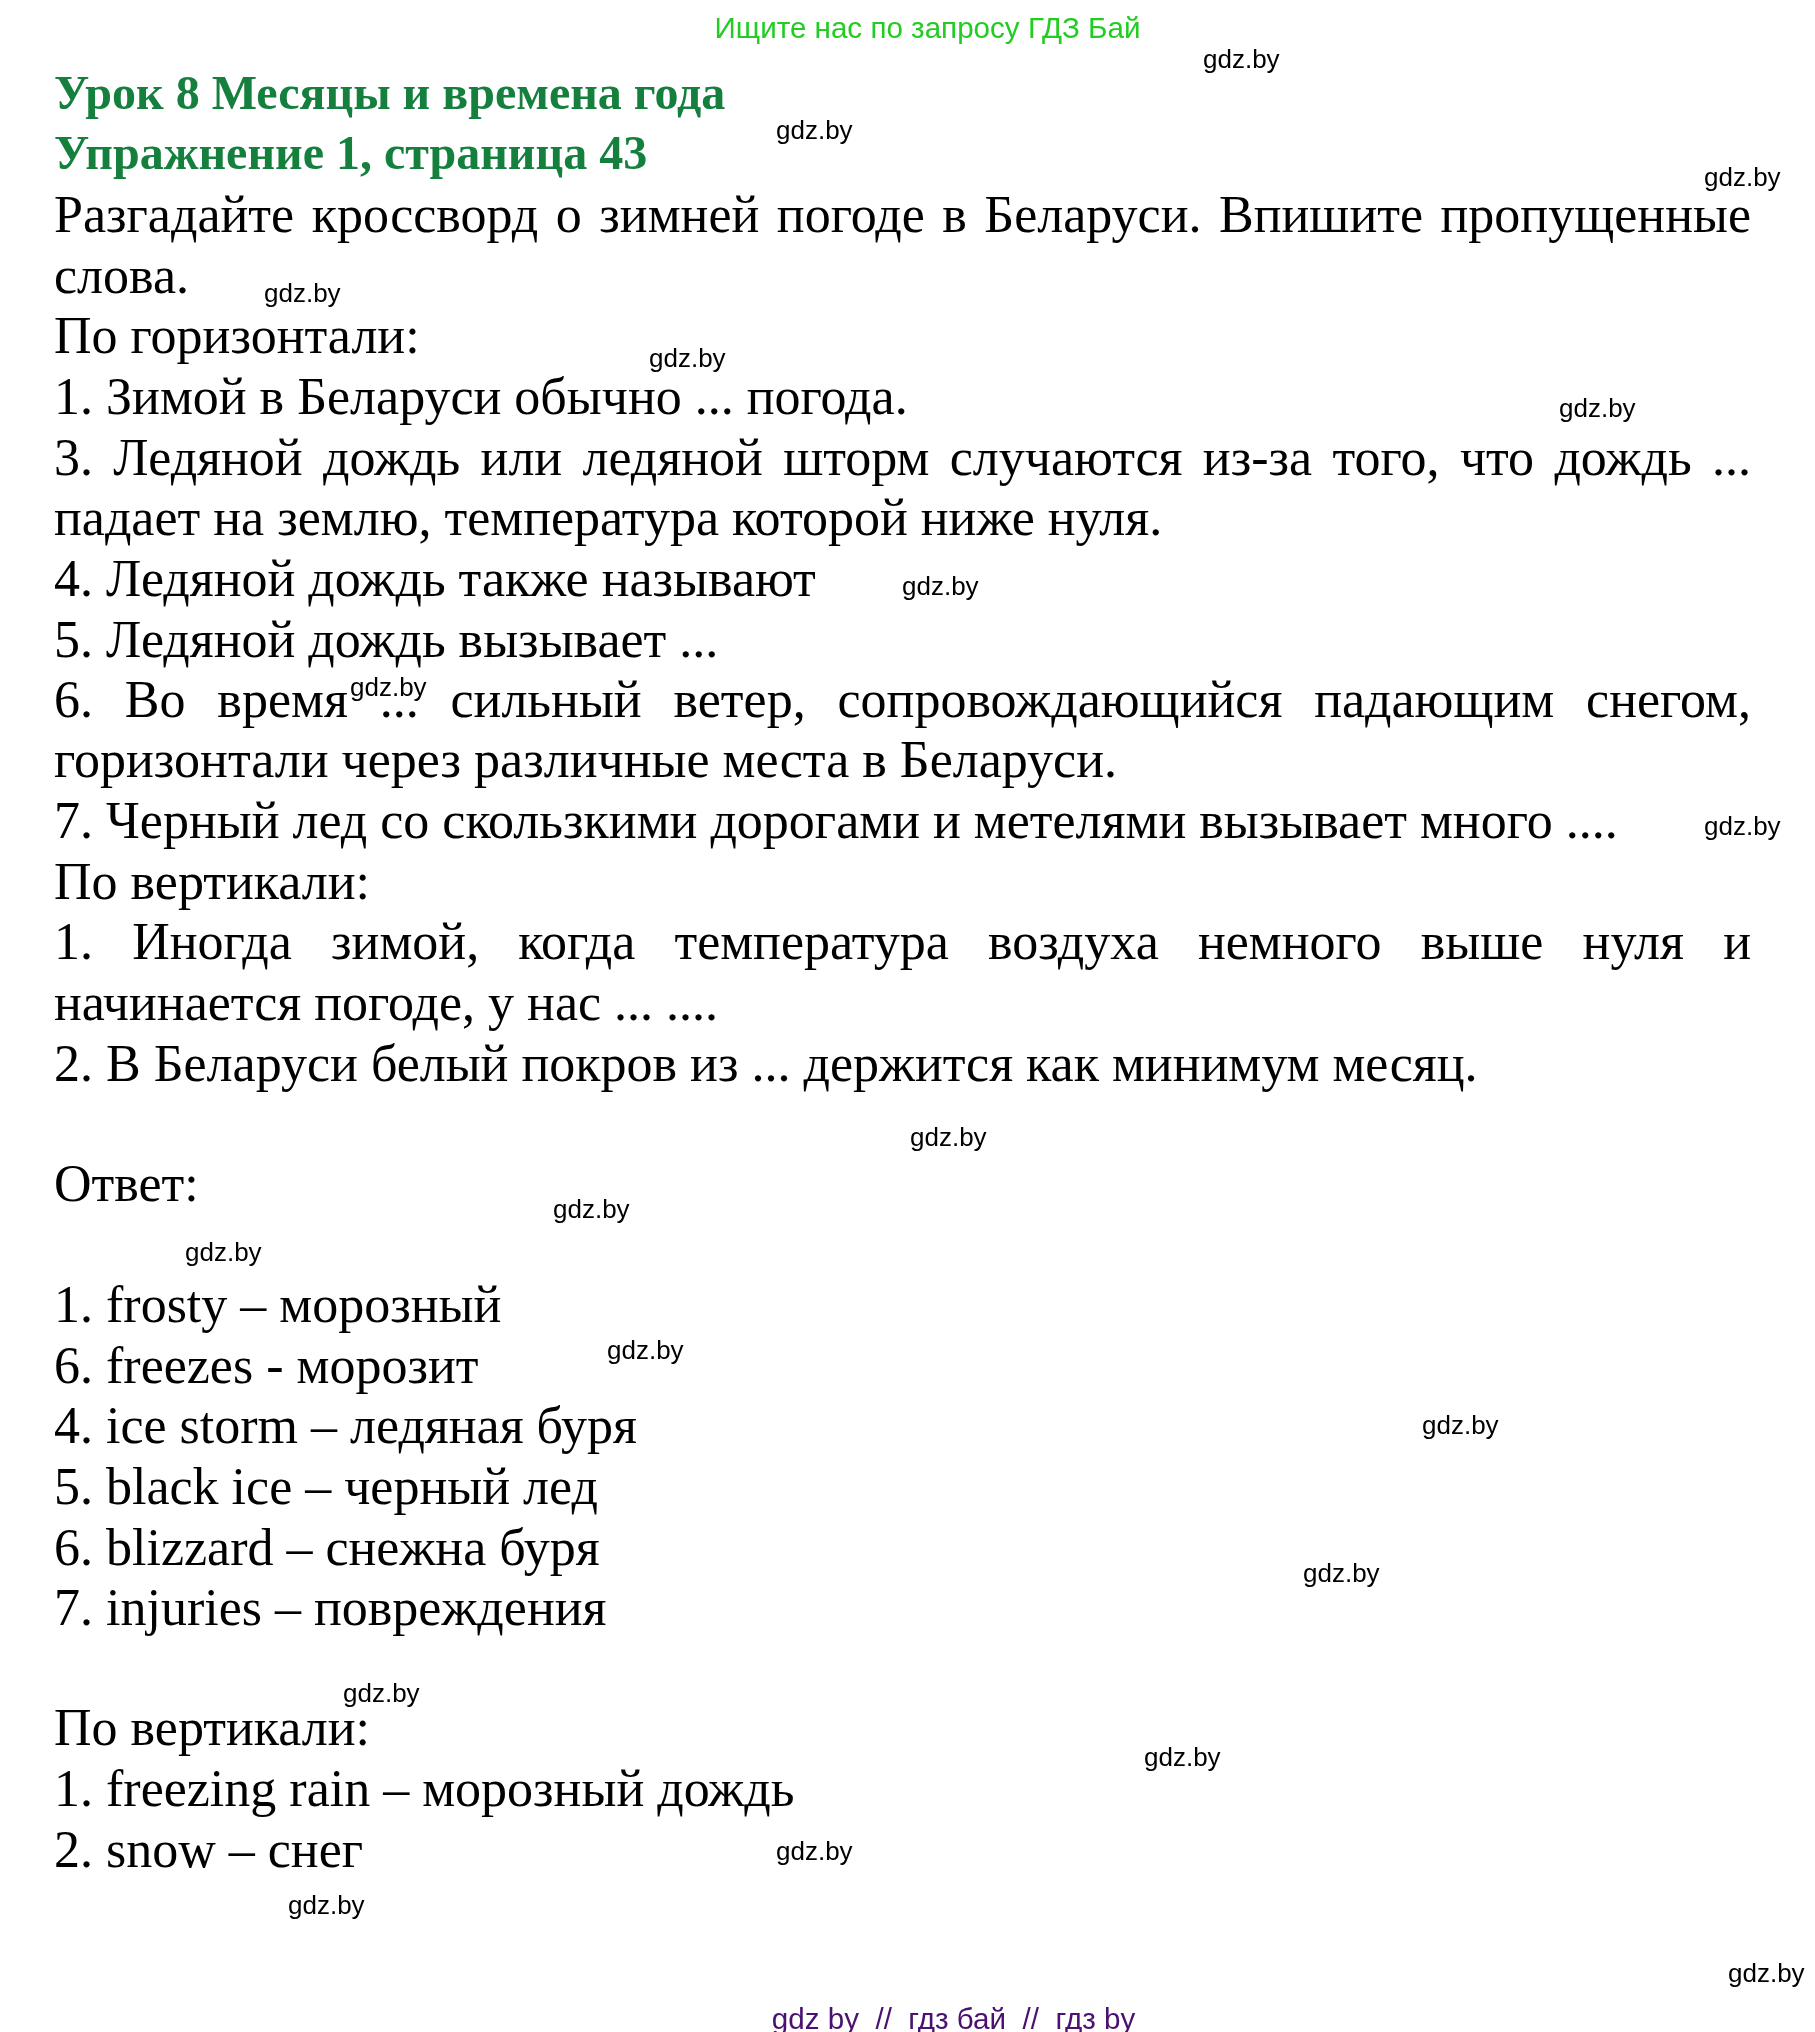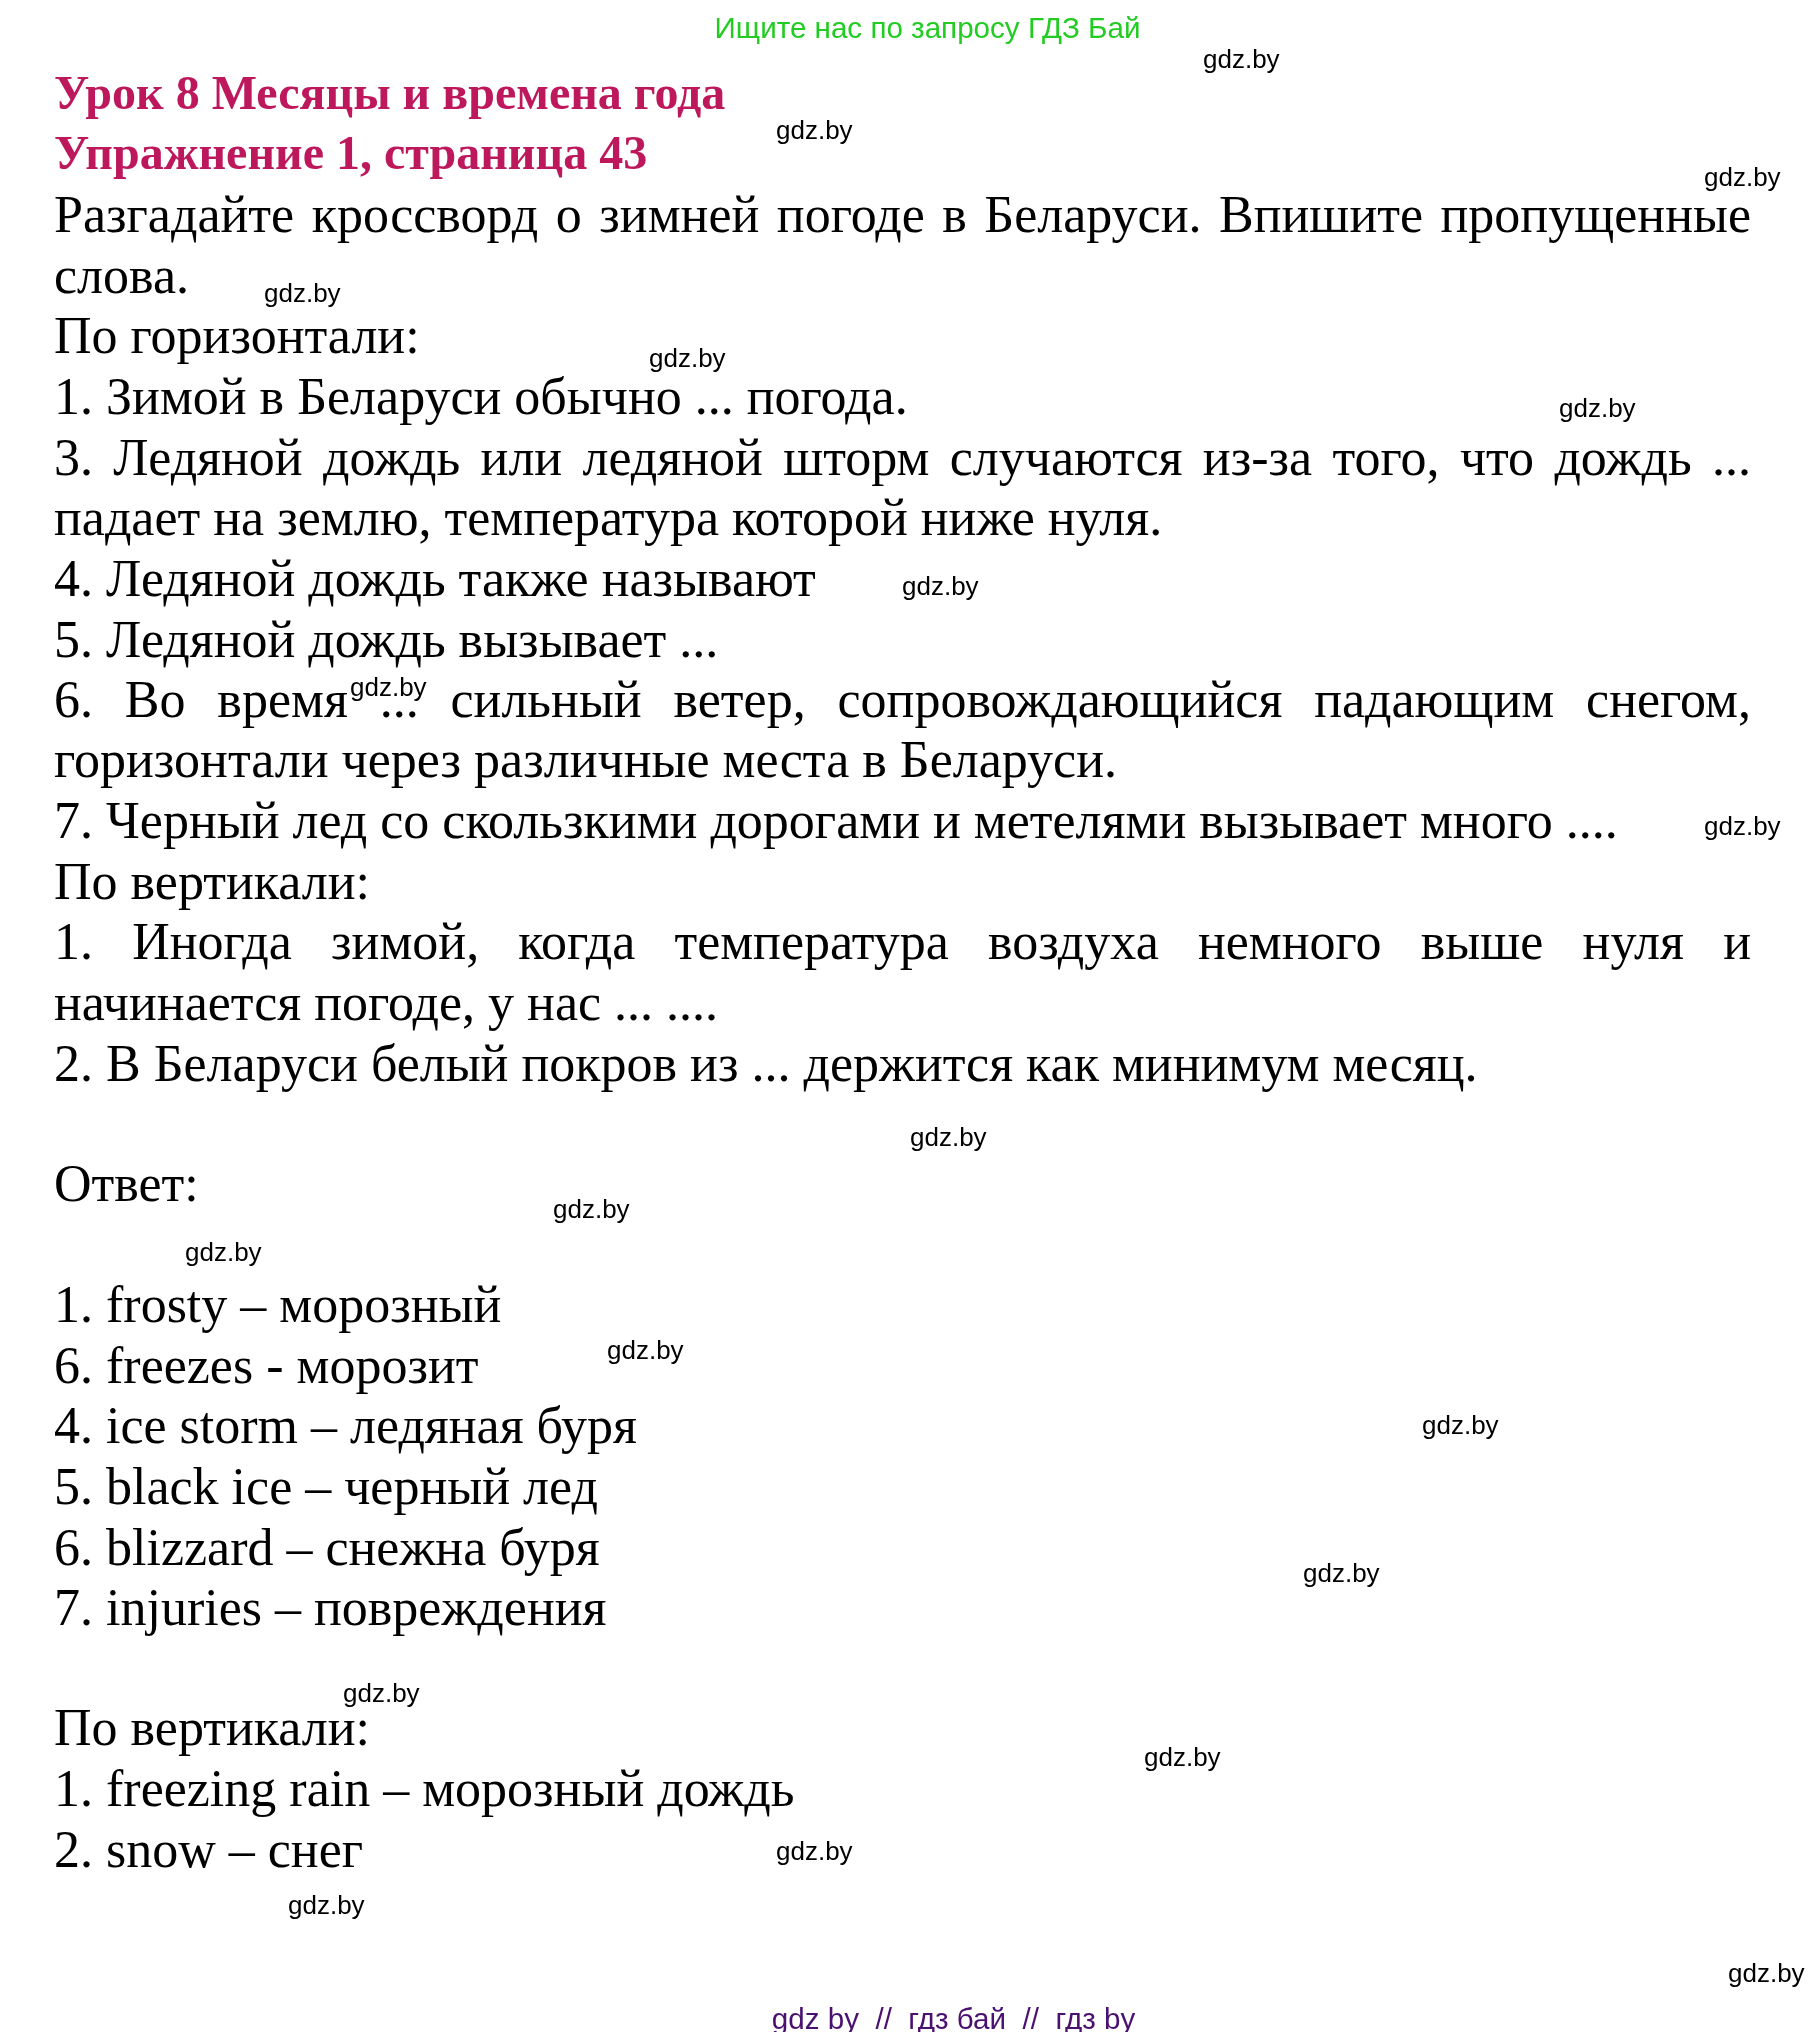--- a/index.html
+++ b/index.html
@@ -2,21 +2,21 @@
 <html style="font-size:14.3px"><head>
 <meta charset="utf-8">
 <style>
   html, body { margin: 0; padding: 0; background: #ffffff; }
   body { width: 1815px; height: 2033px; position: relative; overflow: hidden; }
   .page { position: absolute; left: 0; top: 0; width: 1815px; height: 2033px; background: #fff; }
   .promo { position: absolute; top: 0; left: 0; width: 1815px; text-align: center;
            font-family: "Liberation Sans", sans-serif; font-size: 29.6px; line-height: 32px;
            color: #22cc22; }
   .title { position: absolute; left: 54px; font-family: "Liberation Serif", serif;
-           font-weight: bold; font-size: 48px; line-height: 54px; color: #be185d; white-space: nowrap; }
+           font-weight: bold; font-size: 48px; line-height: 54px; color: #15803d; white-space: nowrap; }
   .line { position: absolute; left: 54px; width: 1697px; font-family: "Liberation Serif", serif;
           font-size: 52px; line-height: 54px; color: #000; white-space: nowrap; }
   .justify { text-align: justify; text-align-last: justify; }
   .wm { position: absolute; font-family: "Liberation Sans", sans-serif; font-size: 26px;
         line-height: 29px; color: #000; white-space: nowrap; }
   .footer { position: absolute; left: 0; top: 2004px; width: 1815px; text-align: center;
             font-family: "Liberation Sans", sans-serif; font-size: 29.6px; line-height: 29px;
             color: #4a1170; white-space: pre; padding-left: 46px; }
 </style>
 </head>

